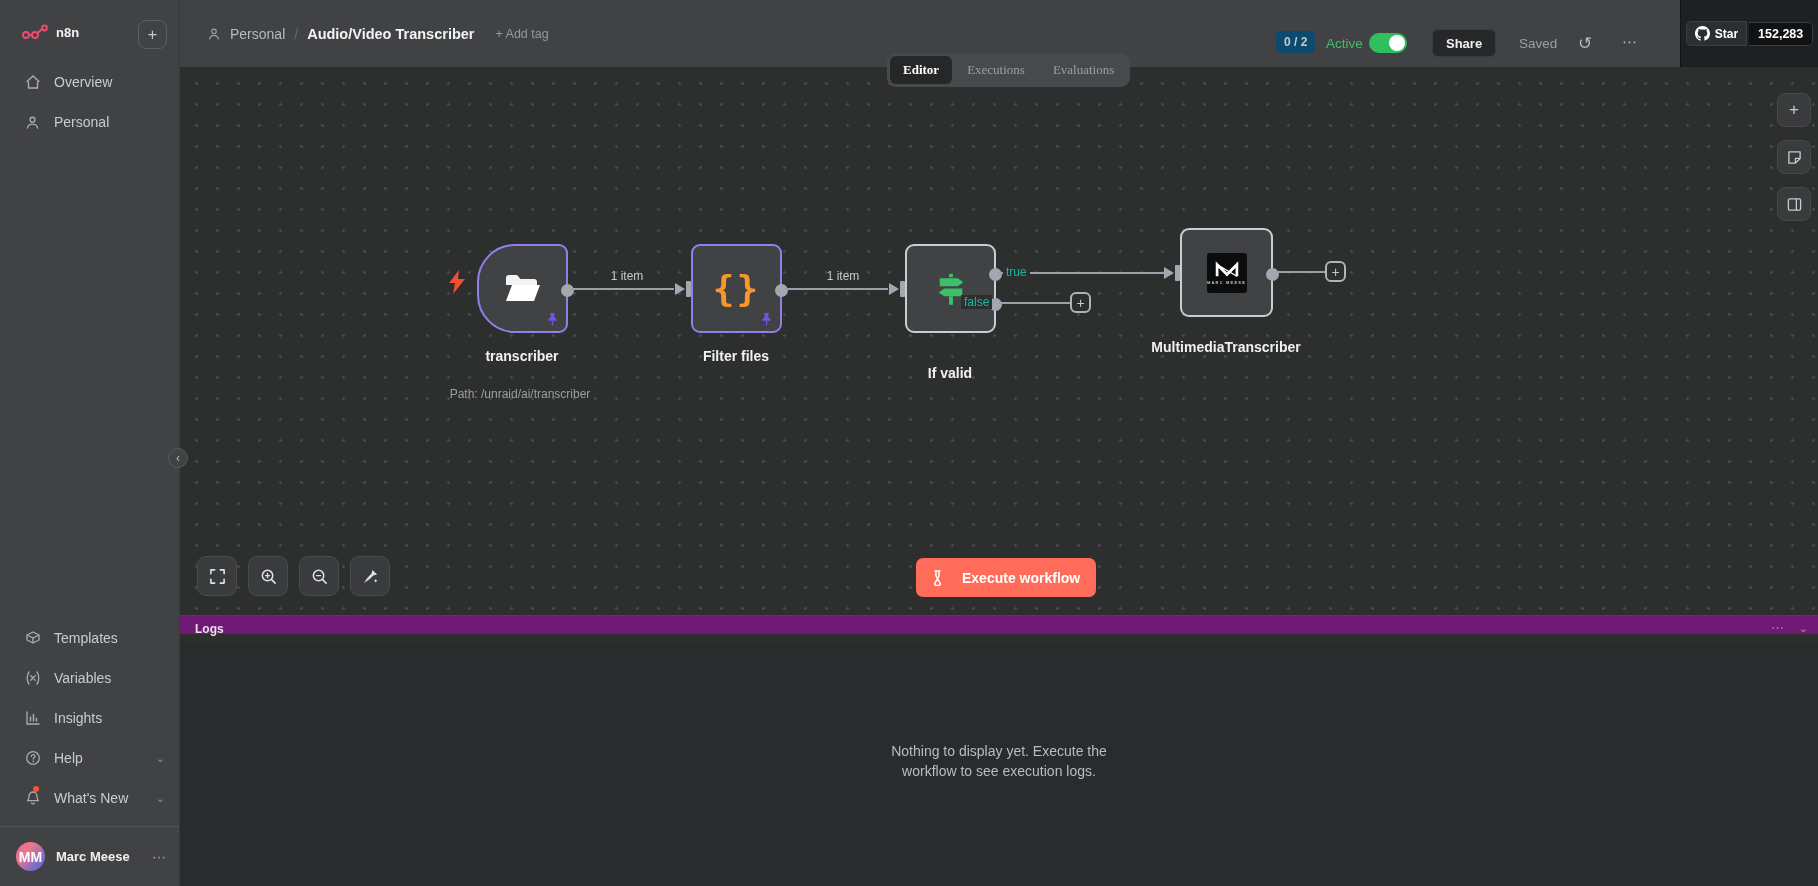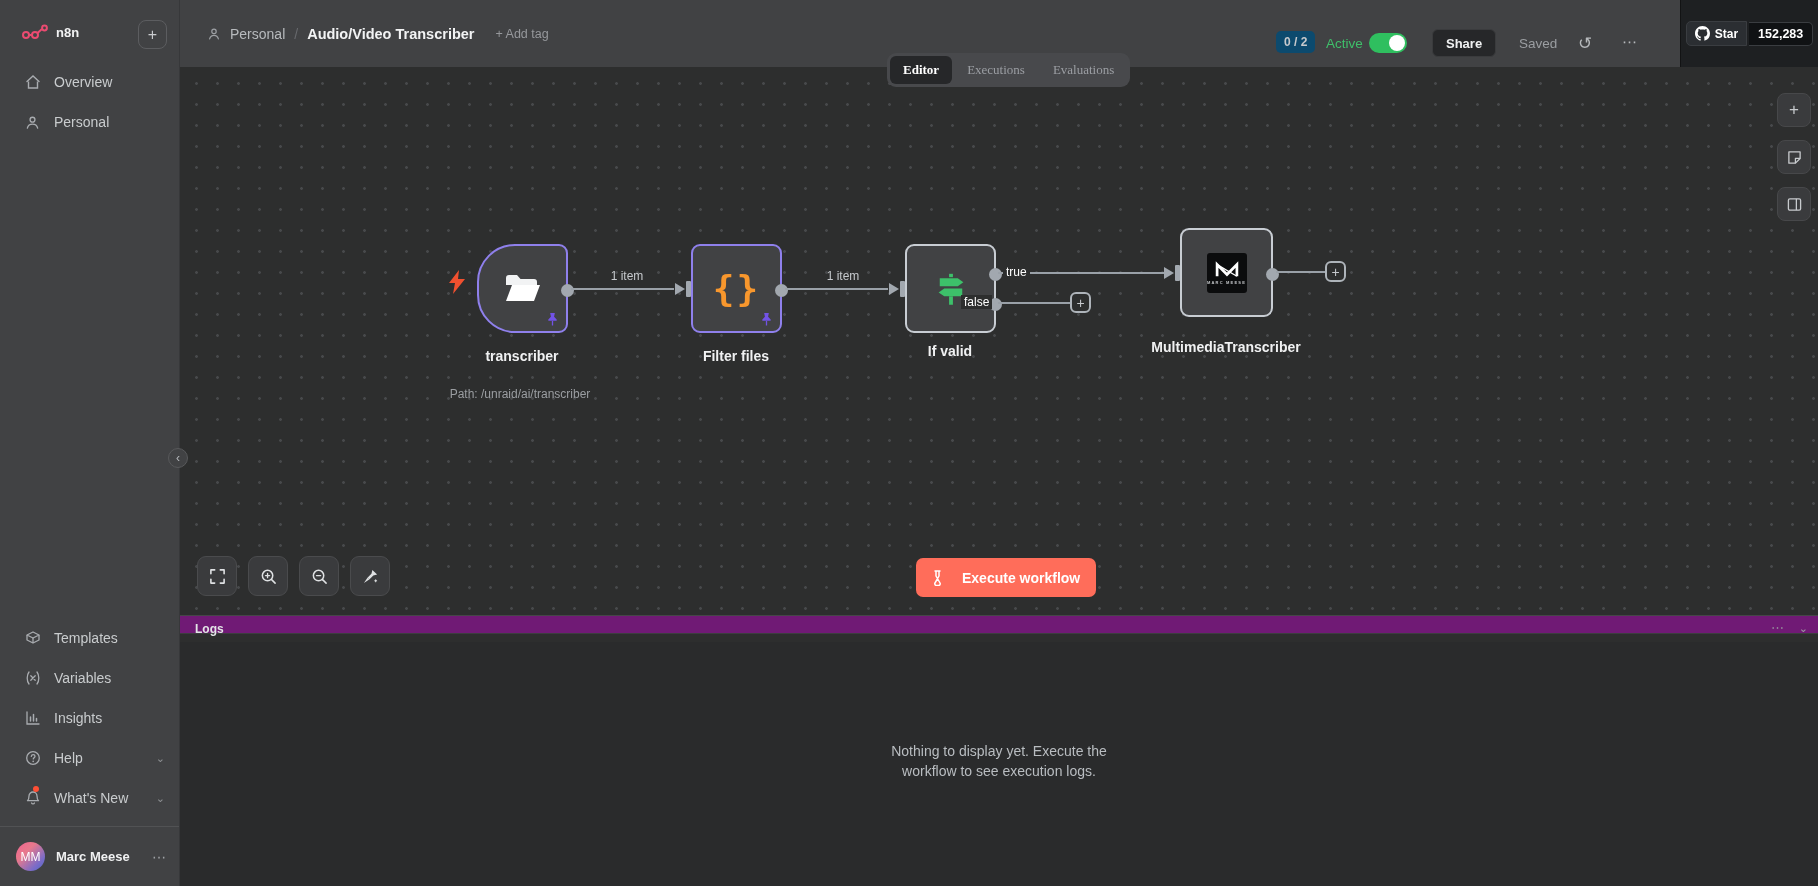--- a/index.html
+++ b/index.html
@@ -17,21 +17,21 @@
     display:flex; align-items:center; justify-content:center; }
   .side-item { display:flex; align-items:center; gap:13px; height:40px; padding-left:24px;
     color:#c9ccce; font-size:14px; position:relative; }
   .side-item .ic { width:17px; height:17px; color:#a9acb0; flex:0 0 auto; display:flex; align-items:center; justify-content:center; }
   .side-item .chev { position:absolute; right:14px; color:#8e9194; font-size:11px; }
   .side-bottom { position:absolute; left:0; bottom:0; width:100%; }
   .side-divider { border-top:1px solid #515254; margin-top:8px; }
   .user-row { display:flex; align-items:center; gap:11px; padding:15px 0 15px 16px; position:relative; }
   .avatar { width:29px; height:29px; border-radius:50%;
     background:linear-gradient(135deg,#f0628f 0%,#e8798c 35%,#7b6cc8 75%,#4e68c8 100%);
-    color:#fff; font-size:12px; font-weight:400; display:flex; align-items:center; justify-content:center; }
+    color:#fff; font-size:14px; font-weight:700; display:flex; align-items:center; justify-content:center; }
   .user-name { color:#f0f1f2; font-size:13px; font-weight:700; }
   .user-menu { position:absolute; right:12px; color:#9fa2a6; font-size:14px; letter-spacing:1px; }
   .notif-dot { position:absolute; width:6px; height:6px; border-radius:50%; background:#ff4f35;
     left:33px; top:8px; }
 
   
   .header { position:absolute; left:180px; top:0; width:1638px; height:67px;
     background:#414244; z-index:20; }
   .crumb { position:absolute; left:27px; top:0; height:67px; display:flex; align-items:center; gap:9px; }
   .crumb .proj { color:#b7babd; font-size:14px; }
@@ -77,21 +77,21 @@
     transform:translateX(-50%); white-space:nowrap; text-align:center; }
   .node-sub { position:absolute; color:#9b9ea2; font-size:12px; transform:translateX(-50%); white-space:nowrap; }
   .pin { position:absolute; right:7px; bottom:5px; width:13px; height:14px; }
   .outdot { position:absolute; width:13px; height:13px; border-radius:50%; background:#a2a8af; }
   .inport { position:absolute; left:-7px; top:50%; margin-top:-8px; width:5px; height:16px;
     background:#a2a8af; border-radius:1px; }
   .inarrow { position:absolute; left:-18px; top:50%; margin-top:-6px; width:0; height:0;
     border-left:10px solid #a2a8af; border-top:6px solid transparent; border-bottom:6px solid transparent; }
   .wire { position:absolute; height:2px; background:#9aa1a8; }
   .wire-label { position:absolute; color:#c6c9cd; font-size:12px; transform:translateX(-50%); white-space:nowrap; }
-  .branch-label { position:absolute; color:#ffffff; font-size:12px; background:#2d2e2e; padding:0 3px; white-space:nowrap; }
+  .branch-label { position:absolute; color:#14b8a6; font-size:12px; background:#2d2e2e; padding:0 3px; white-space:nowrap; }
   .plus-ep { position:absolute; width:21px; height:21px; border:2px solid #aeb4ba; border-radius:6px;
     color:#c6c9cd; font-size:14px; display:flex; align-items:center; justify-content:center; background:#2d2e2e; }
   .bolt { position:absolute; left:267px; top:203px; width:20px; height:24px; }
 
   .mm-icon { width:40px; height:40px; background:#0b0c0d; border-radius:3px;
     display:flex; flex-direction:column; align-items:center; justify-content:center; gap:1px; }
   .mm-caption { color:#c3c6c9; font-size:4px; letter-spacing:1.2px; font-weight:600; }
   .code-icon { color:#f8972d; font-size:36px; font-weight:700; font-family:"DejaVu Sans Mono",monospace; letter-spacing:2px; }
 
   
@@ -297,21 +297,21 @@
     <div class="inport"></div>
     <svg width="36" height="34" viewBox="0 0 32 30">
       <rect x="14.3" y="1.5" width="3.4" height="3" fill="#3dc06a"></rect>
       <polygon points="6,5.5 22,5.5 27,9 22,12.5 6,12.5" fill="#3dc06a"></polygon>
       <polygon points="26,14.5 10,14.5 5,18 10,21.5 26,21.5" fill="#3dc06a"></polygon>
       <rect x="14.3" y="21.5" width="3.4" height="7.5" fill="#3dc06a"></rect>
     </svg>
     <div class="outdot" style="right:-8px; top:22px;"></div>
     <div class="outdot" style="right:-8px; top:52px;"></div>
   </div>
-  <div class="node-label" style="left:770px; top:276px;">If valid</div>
+  <div class="node-label" style="left:770px; top:298px;">If valid</div>
 
   <div class="wire" style="left:818px; top:205px; width:174px;"></div>
   <div class="branch-label" style="left:823px; top:198px;">true</div>
 
   <div class="wire" style="left:818px; top:235px; width:72px;"></div>
   <div class="branch-label" style="left:781px; top:228px;">false</div>
   <div class="plus-ep" style="left:890px; top:225px;">+</div>
 
   <div class="node" style="left:1000px; top:161px; width:93px;">
     <div class="inarrow"></div>

